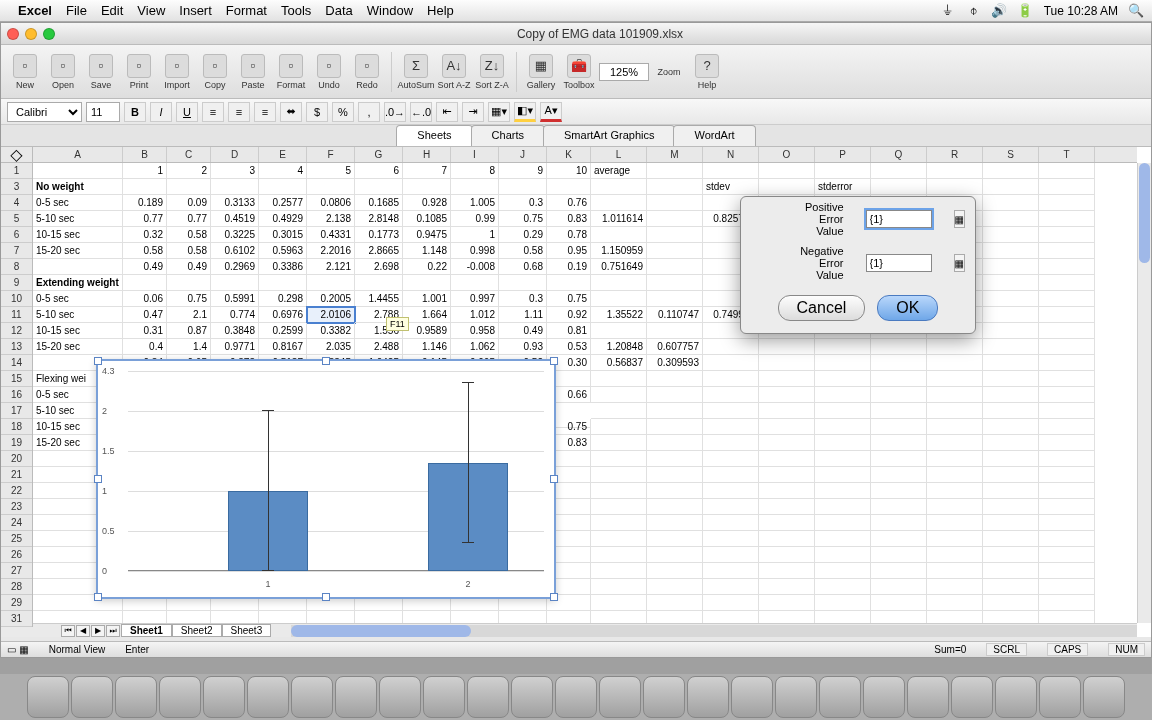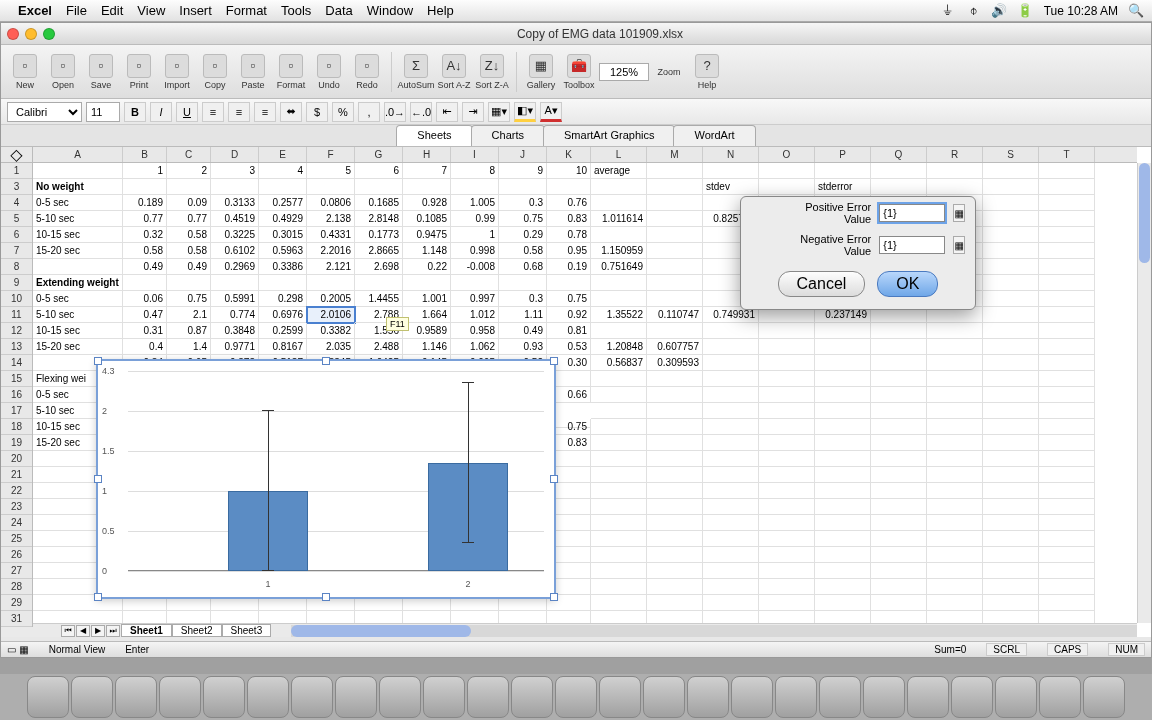--- a/index.html
+++ b/index.html
@@ -76,21 +76,21 @@
 .plot .grid { position:absolute; left:0; right:0; border-top:1px solid #ddd; }
 .plot .axis { position:absolute; left:0; right:0; bottom:0; border-top:1px solid #888; }
 .plot .bar { position:absolute; bottom:0; width:80px; background:#5b8cc4; border:1px solid #3a6ba0; }
 .plot .ebar { position:absolute; width:1px; background:#333; }
 .plot .ecap { position:absolute; height:1px; background:#333; }
 .plot .xlab { position:absolute; bottom:-18px; font-size:9px; color:#555; transform:translateX(-50%); }
 
 
 .dialog { position:absolute; top:196px; left:740px; width:236px; background:#ececec; border:1px solid #888; border-radius:6px; box-shadow:0 6px 20px rgba(0,0,0,.4); z-index:10; }
 .dialog .dtitle { text-align:center; font-size:12px; padding:6px; color:#333; }
-.dialog .drow { display:flex; align-items:center; padding:4px 10px; gap:8px;margin-left:48px; }
+.dialog .drow { display:flex; align-items:center; padding:4px 10px; gap:22px;margin-left:48px; }
 .dialog .drow label { font-size:11px; width:118px; text-align:right; }
 .dialog .drow input { width:66px; font-size:11px; padding:2px 3px; border:1px solid #888; }
 .dialog .drow input.focus { outline:2px solid #6da3e8; }
 .dialog .drow .pick { width:18px; height:18px; border:1px solid #aaa; background:#f4f4f4; display:flex; align-items:center; justify-content:center; font-size:10px; }
 .dialog .dbtns { display:flex; justify-content:center; gap:12px; padding:10px 0 12px; }
 .dialog .dbtns button { padding:3px 18px; font-size:16px; border-radius:12px; border:1px solid #888; background:linear-gradient(#fdfdfd,#dcdcdc); }
 .dialog .dbtns button.primary { background:linear-gradient(#b9d7fb,#6fa7e8); border-color:#4a7ac0; }
 
 
 .dock { position:absolute; bottom:0; left:0; right:0; height:46px; display:flex; align-items:flex-end; justify-content:center; gap:2px; padding-bottom:2px; background:rgba(255,255,255,.15); }

